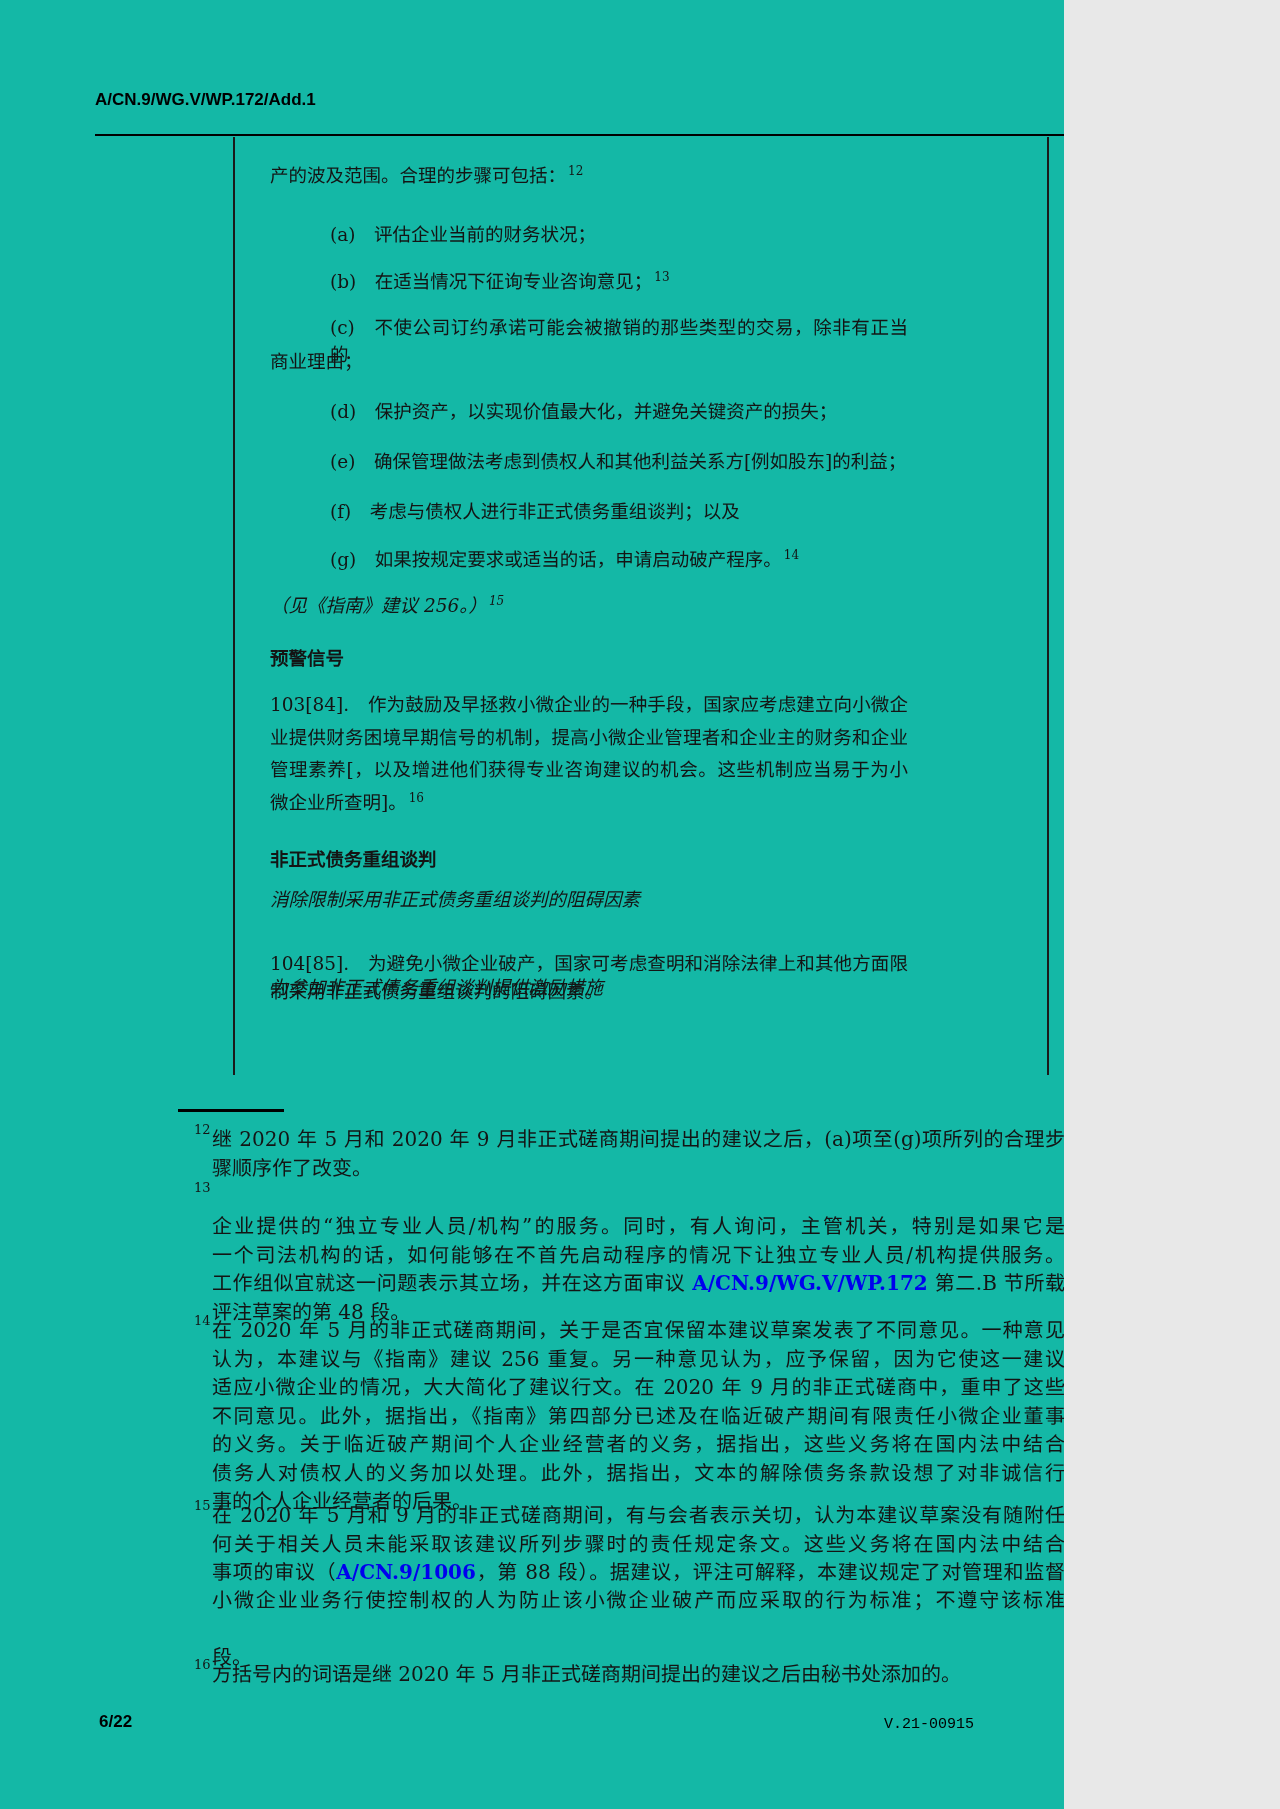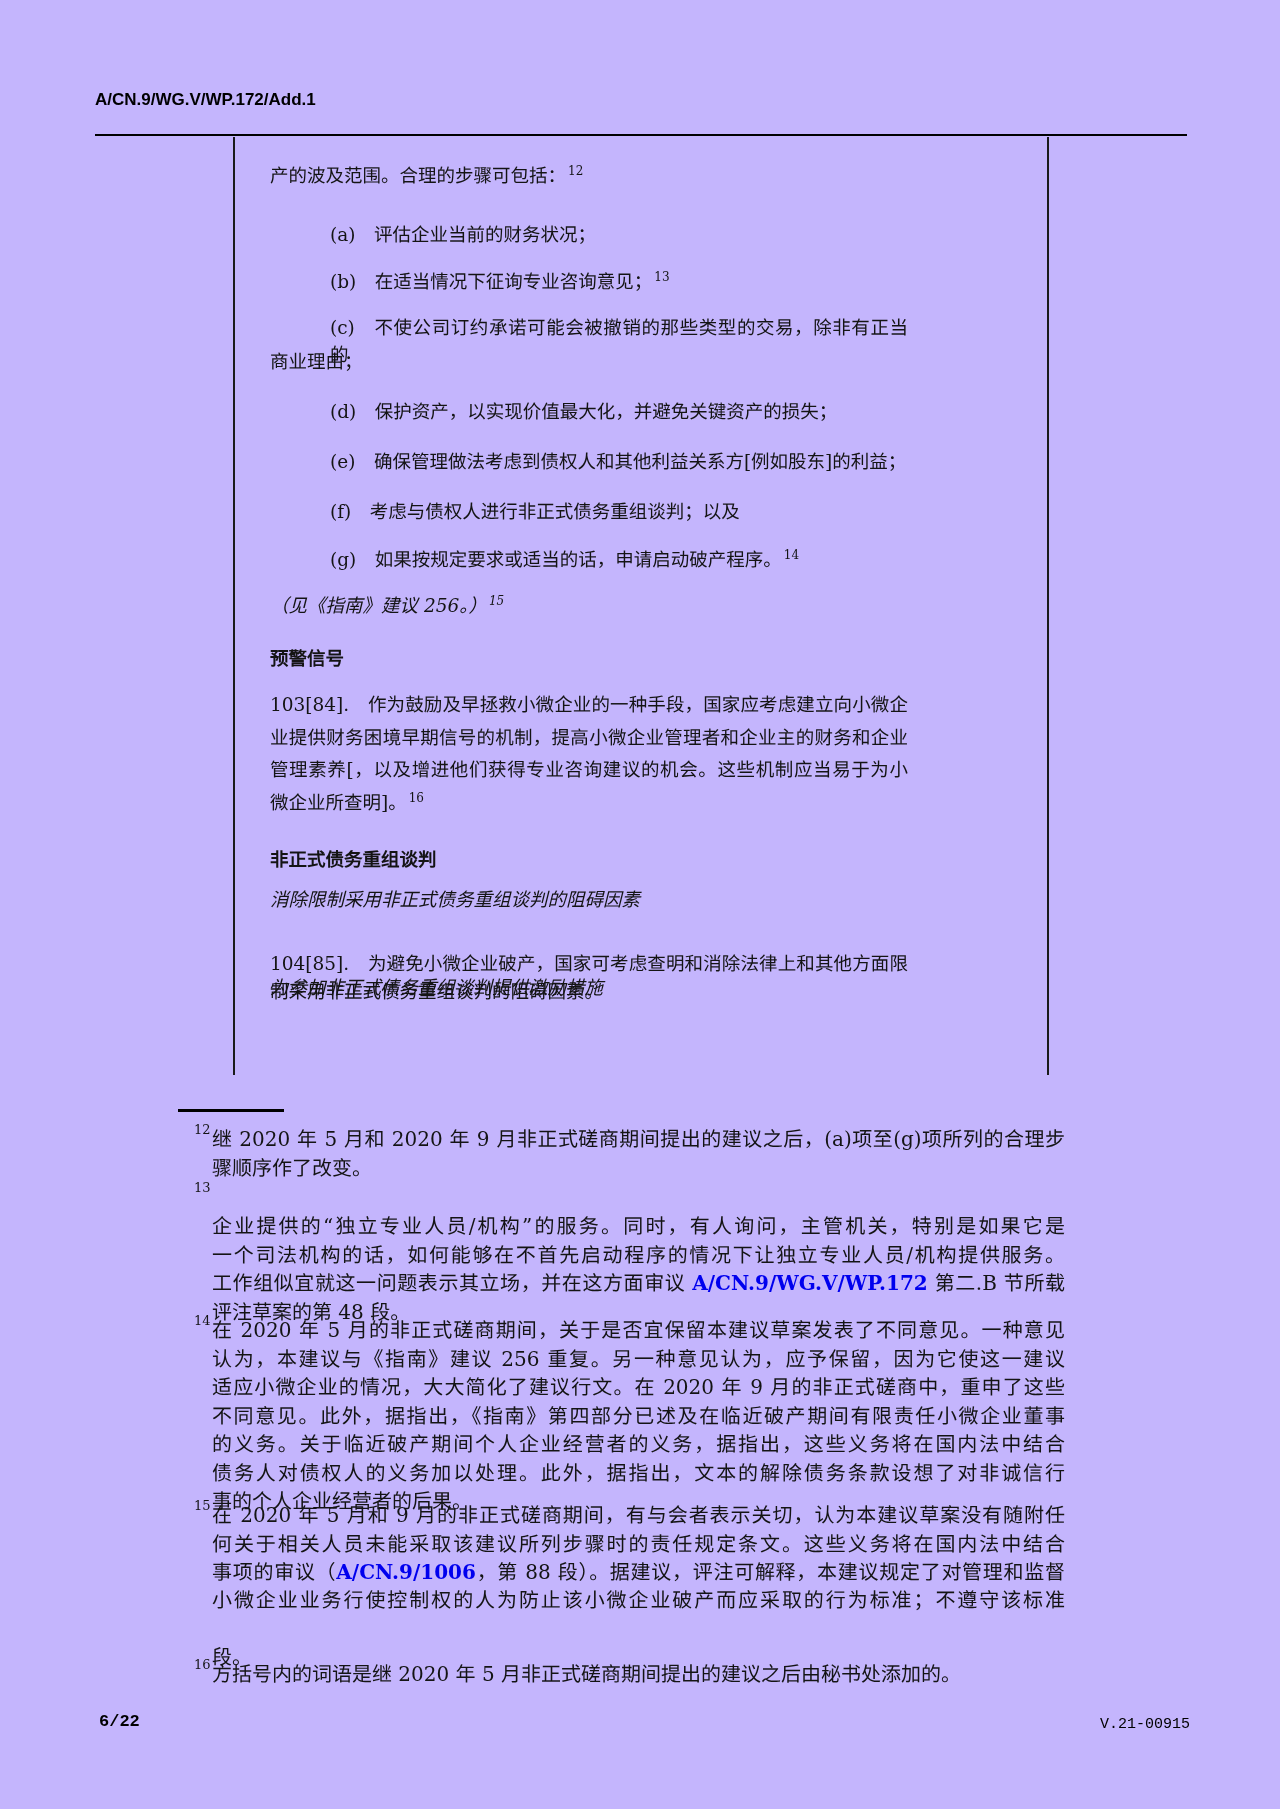--- a/index.html
+++ b/index.html
@@ -1,19 +1,19 @@
 <!DOCTYPE html>
 <html lang="zh-CN"><head>
 <meta charset="utf-8">
 <style>
   html,body{margin:0;padding:0;background:#e8e8e8;}
   .page{
     position:relative;
-    width:1280px;height:1809px;
-    background:#c4b5fd;
+    width:1064px;height:1809px;
+    background:#14b8a6;
     overflow:hidden;
     color:#141414;
     font-family:"DejaVu Serif","Liberation Serif",serif;
   }
   .doc-symbol{
     position:absolute;left:95px;top:90px;
     font-family:"Liberation Sans","DejaVu Sans",sans-serif;
     font-weight:700;font-size:17px;color:#000;
   }
   .header-rule{position:absolute;left:95px;top:134px;width:1092px;height:2px;background:#000;}
@@ -38,21 +38,21 @@
     position:absolute;left:212px;width:853px;
     font-size:20px;line-height:27px;
     box-sizing:border-box;white-space:nowrap;
   }
   .fnnum{position:absolute;left:-18px;top:-3px;font-size:13px;line-height:1;}
   .fn-sep{position:absolute;left:178px;top:1109px;width:106px;height:3px;background:#000;}
   .link{color:#0000ee;font-weight:700;text-decoration:none;}
 
   .footer-page{
     position:absolute;left:99px;top:1712px;
-    font-family:Liberation Mono, monospace;
+    font-family:Liberation Sans, sans-serif;
     font-weight:700;font-size:17px;color:#000;text-align:right;
   }
   .footer-job{
     position:absolute;right:90px;top:1716px;
     font-family:Liberation Mono, monospace;
     font-size:15px;color:#000;
   }
 </style>
 </head>
 <body>

